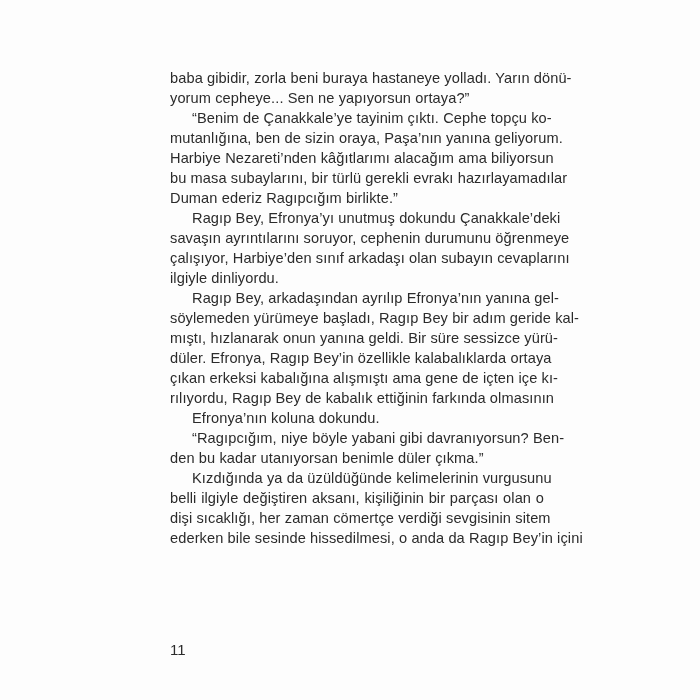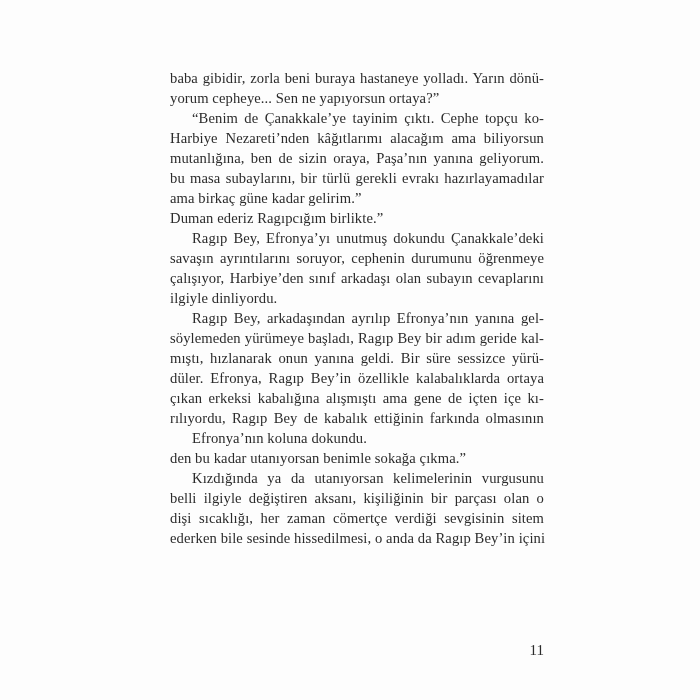--- a/index.html
+++ b/index.html
@@ -8,21 +8,21 @@
   }
   body {
     width: 700px;
     height: 700px;
     overflow: hidden;
   }
   .book-page {
     position: relative;
     width: 700px;
     height: 700px;
-    font-family: Liberation Serif, serif;
+    font-family: Liberation Sans, sans-serif;
   }
   .text-block {
     position: absolute;
     left: 170px;
     top: 68px;
     width: 374px;
     font-size: 14.6px;
     line-height: 20px;
     letter-spacing: 0.1px;
   }
@@ -37,49 +37,49 @@
     text-align-last: left;
   }
   .line.indent {
     padding-left: 22px;
   }
   .page-number {
     position: absolute;
     top: 640px;
     left: 170px;
     width: 374px;
-    text-align: right;
+    text-align: left;
     font-size: 15px;
     line-height: 20px;
   }
 </style>
 </head>
 <body style="background: rgb(253, 253, 253);">
 
 <div class="book-page">
   <div class="text-block" style="color: rgb(43, 43, 43);">
       <div class="line">baba gibidir, zorla beni buraya hastaneye yolladı. Yarın dönü-</div>
       <div class="line last">yorum cepheye... Sen ne yapıyorsun ortaya?”</div>
       <div class="line indent">“Benim de Çanakkale’ye tayinim çıktı. Cephe topçu ko-</div>
+      <div class="line">mutanlığına, ben de sizin oraya, Paşa’nın yanına geliyorum.</div>
       <div class="line">Harbiye Nezareti’nden kâğıtlarımı alacağım ama biliyorsun</div>
-      <div class="line">mutanlığına, ben de sizin oraya, Paşa’nın yanına geliyorum.</div>
       <div class="line">bu masa subaylarını, bir türlü gerekli evrakı hazırlayamadılar</div>
-      <div class="line last">ama birkaç güne kadar gelirim.”</div>
       <div class="line last">Duman ederiz Ragıpcığım birlikte.”</div>
       <div class="line indent">Ragıp Bey, Efronya’yı unutmuş dokundu Çanakkale’deki</div>
       <div class="line">savaşın ayrıntılarını soruyor, cephenin durumunu öğrenmeye</div>
       <div class="line">çalışıyor, Harbiye’den sınıf arkadaşı olan subayın cevaplarını</div>
       <div class="line last">ilgiyle dinliyordu.</div>
       <div class="line indent">Ragıp Bey, arkadaşından ayrılıp Efronya’nın yanına gel-</div>
       <div class="line">söylemeden yürümeye başladı, Ragıp Bey bir adım geride kal-</div>
       <div class="line">mıştı, hızlanarak onun yanına geldi. Bir süre sessizce yürü-</div>
       <div class="line">düler. Efronya, Ragıp Bey’in özellikle kalabalıklarda ortaya</div>
       <div class="line">çıkan erkeksi kabalığına alışmıştı ama gene de içten içe kı-</div>
       <div class="line">rılıyordu, Ragıp Bey de kabalık ettiğinin farkında olmasının</div>
       <div class="line indent last">Efronya’nın koluna dokundu.</div>
-      <div class="line last">den bu kadar utanıyorsan benimle sokağa çıkma.”</div>
-      <div class="line indent">Kızdığında ya da utanıyorsan kelimelerinin vurgusunu</div>
+      <div class="line indent">“Ragıpcığım, niye böyle yabani gibi davranıyorsun? Ben-</div>
+      <div class="line last">den bu kadar utanıyorsan benimle düler çıkma.”</div>
+      <div class="line indent">Kızdığında ya da üzüldüğünde kelimelerinin vurgusunu</div>
       <div class="line">belli ilgiyle değiştiren aksanı, kişiliğinin bir parçası olan o</div>
       <div class="line">dişi sıcaklığı, her zaman cömertçe verdiği sevgisinin sitem</div>
       <div class="line">ederken bile sesinde hissedilmesi, o anda da Ragıp Bey’in içini</div>
     </div>
   <div class="page-number" style="color: rgb(43, 43, 43);">11</div>
 </div>
 
 </body></html>

